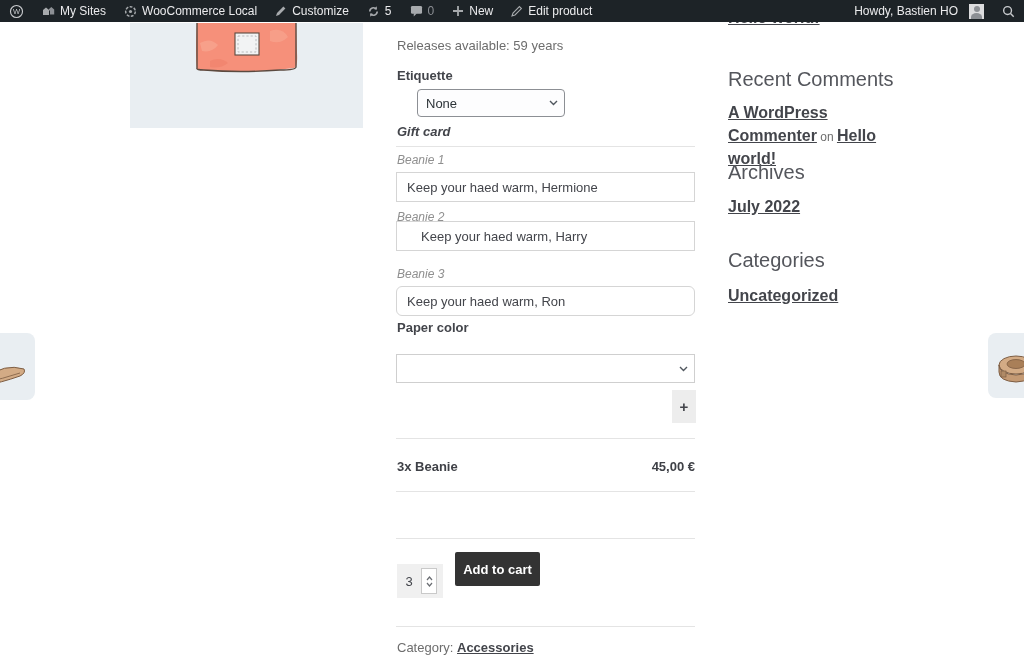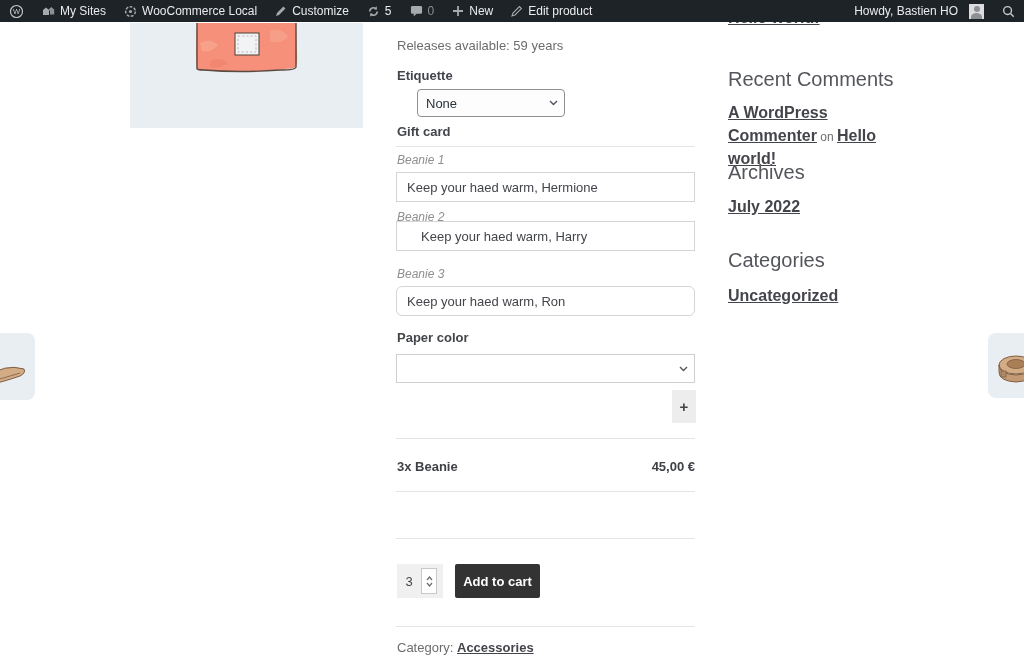--- a/index.html
+++ b/index.html
@@ -51,21 +51,21 @@
   .line-item { position:absolute; top:459px; left:1px; width:298px; display:flex;
     justify-content:space-between; font-weight:bold; color:#3f4147; }
   .subtotal { position:absolute; top:503px; right:0; font-size:19px; color:#74767c; }
   .qty-box { position:absolute; left:1px; top:564px; width:46px; height:34px; background:#f0f0f0;
     display:flex; align-items:center; }
   .qty-val { width:24px; text-align:center; font-size:13px; color:#43454b; background:transparent;
     border:none; font-family:inherit; padding:0; }
   .qty-spin { width:16px; height:26px; background:#fff; border:1px solid #c9c9c9; display:flex;
     flex-direction:column; align-items:center; justify-content:center; gap:1px; cursor:pointer; }
   .qty-spin svg { display:block; }
-  .atc-btn { position:absolute; left:59px; top:564px; width:85px; height:34px; background:#333333;
+  .atc-btn { position:absolute; left:59px; top:552px; width:85px; height:34px; background:#333333;
     color:#ffffff; font-weight:bold; font-size:13px; border:none; border-radius:2px;
     cursor:pointer; font-family:inherit; }
   .cat-line { position:absolute; top:640px; left:1px; color:#6d6d6d; }
   .cat-line a { color:#43454b; font-weight:bold; text-decoration:underline; }
 
   
   .sidebar { position:absolute; left:728px; top:0; width:155px; }
   .widget-title { position:absolute; font-size:20px; font-weight:400; color:#54565c; white-space:nowrap; }
   .side-link { color:#43454b; font-weight:bold; text-decoration:underline; font-size:16px; cursor:pointer; }
   .comment-line { position:absolute; top:101px; left:0; font-size:12px; line-height:1.45; color:#6d6d6d; width:150px; }
@@ -179,33 +179,33 @@
   <div class="opt-label" style="top:68px;">Etiquette</div>
   <div class="sel-wrap" style="left:1px; top:89px; width:148px; height:28px;margin-left:20px;">
     <select class="sel-native">
       <option>None</option>
     </select>
     <svg class="sel-caret" width="9" height="6" viewBox="0 0 9 6">
         <path d="M1 1 L4.5 4.5 L8 1" fill="none" stroke="#50575e" stroke-width="1.4"></path>
       </svg>
   </div>
 
-  <div class="opt-label" style="top:124px;">Gift card</div>
+  <div class="opt-label" style="top:124px;font-style:italic;">Gift card</div>
   <div class="divider" style="top:146px;"></div>
 
   <div class="gift-label" style="top:153px;">Beanie 1</div>
   <input class="gift-input" style="top: 172px;" value="Keep your haed warm, Hermione">
 
   <div class="gift-label" style="top:210px;">Beanie 2</div>
   <input class="gift-input" style="top: 221px; padding-left: 24px;" value="Keep your haed warm, Harry">
 
   <div class="gift-label" style="top:267px;">Beanie 3</div>
   <input class="gift-input" style="top: 286px; border-radius: 6px;" value="Keep your haed warm, Ron">
 
-  <div class="opt-label" style="top:330px;">Paper color</div>
+  <div class="opt-label" style="top:320px;">Paper color</div>
   <div class="sel-wrap" style="left:0; top:354px; width:299px; height:29px;">
     <select class="sel-native sel-flat">
       <option></option>
     </select>
     <svg class="sel-caret" width="9" height="6" viewBox="0 0 9 6">
         <path d="M1 1 L4.5 4.5 L8 1" fill="none" stroke="#50575e" stroke-width="1.4"></path>
       </svg>
   </div>
 
   <button class="plus-btn">+</button>

